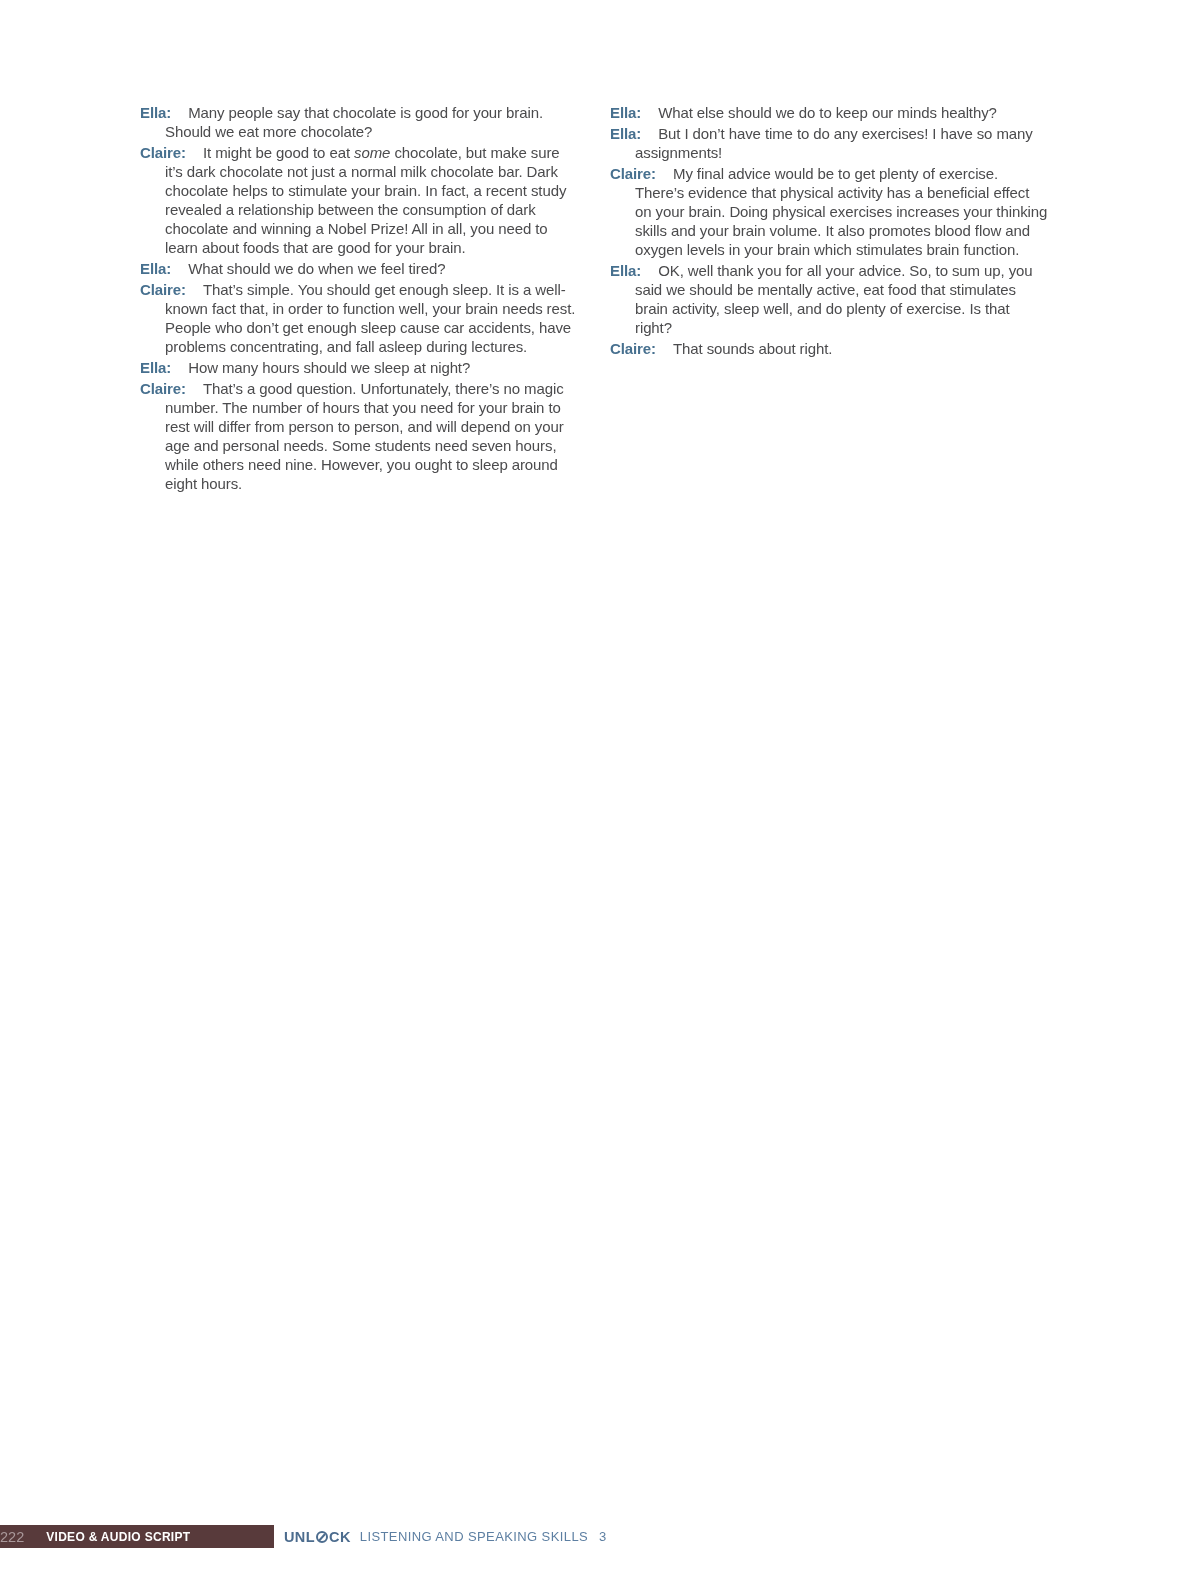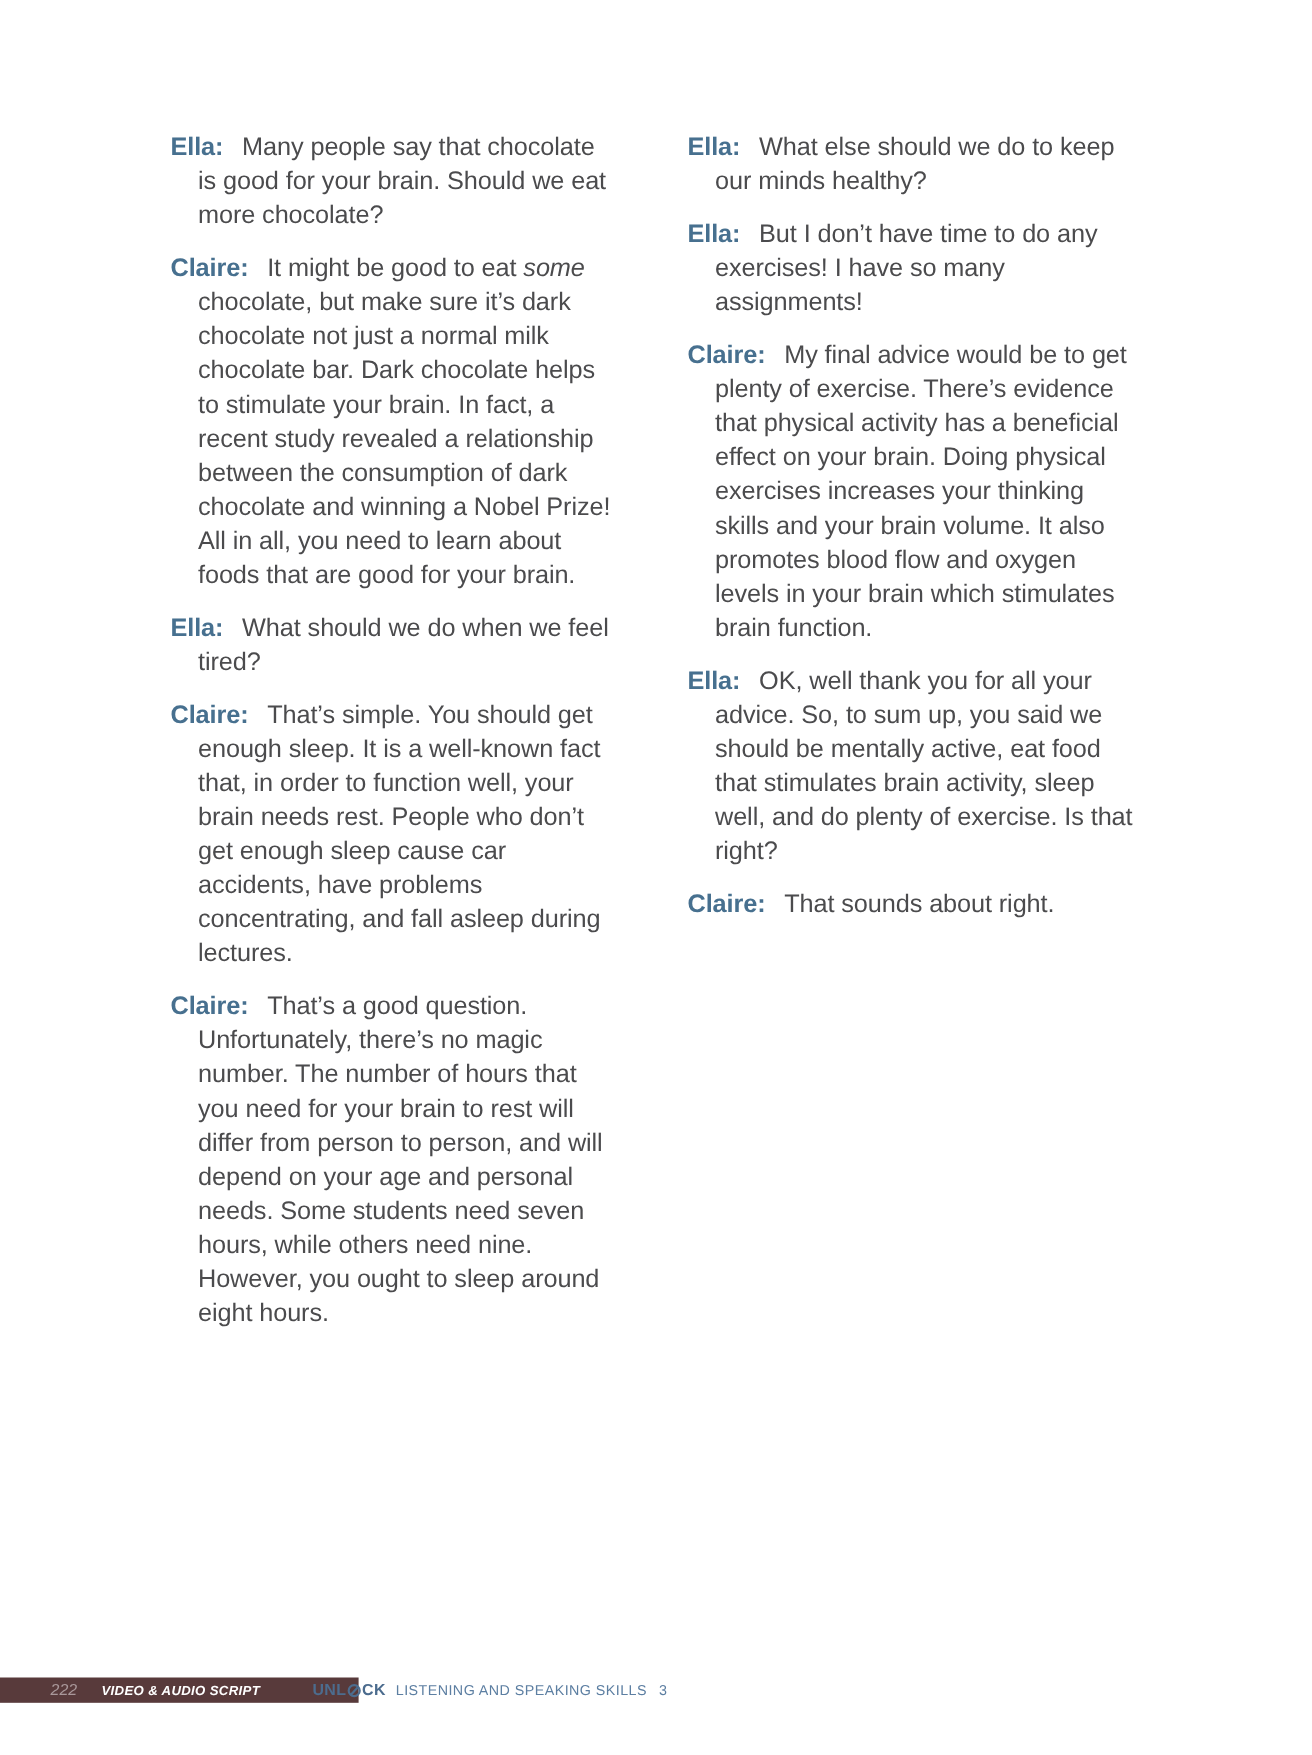--- a/index.html
+++ b/index.html
@@ -21,46 +21,44 @@
   }
   .columns{
     position:absolute;
     left:138px;top:101px;
     display:grid;
     grid-template-columns:442px 442px;
     column-gap:28px;
   }
   .col{min-width:0;}
   .entry{
-    margin:17px;
+    margin:2px;
     padding-left:25px;
     text-indent:-25px;
-    font-size:23px;
-    line-height:31px;
+    font-size:15px;
+    line-height:19px;
     color:var(--body-text);
     letter-spacing:-0.1px;
   }
   .speaker{
     font-weight:bold;
     color:var(--speaker);
     margin-right:17px;
   }
   .entry em{font-style:italic;}
   
   .footer-bar{
     position:absolute;
     left:0;top:1525px;
-    width:326px;height:23px;
+    width:274px;height:23px;
     background:var(--footer-bar);
     display:flex;
     align-items:center;
     gap:22px;
-    padding-left:46px;
     box-sizing:border-box;
-    font-style:italic;
   }
   .page-number{
     color:var(--page-number);
     font-size:14.5px;
   }
   .section-label{
     color:var(--section-label);
     font-weight:bold;
     font-size:12px;
     letter-spacing:0.3px;
@@ -112,20 +110,21 @@
 </style>
 </head>
 <body>
 
 <main class="columns">
   <section class="col">
       <p class="entry"><span class="speaker">Ella:</span><span>Many people say that chocolate is good for your brain. Should we eat more chocolate?</span></p>
       <p class="entry"><span class="speaker">Claire:</span><span>It might be good to eat </span><em>some</em><span> chocolate, but make sure it’s dark chocolate not just a normal milk chocolate bar. Dark chocolate helps to stimulate your brain. In fact, a recent study revealed a relationship between the consumption of dark chocolate and winning a Nobel Prize! All in all, you need to learn about foods that are good for your brain.</span></p>
       <p class="entry"><span class="speaker">Ella:</span><span>What should we do when we feel tired?</span></p>
       <p class="entry"><span class="speaker">Claire:</span><span>That’s simple. You should get enough sleep. It is a well-known fact that, in order to function well, your brain needs rest. People who don’t get enough sleep cause car accidents, have problems concentrating, and fall asleep during lectures.</span></p>
+      <p class="entry"><span class="speaker">Ella:</span><span>How many hours should we sleep at night?</span></p>
       <p class="entry"><span class="speaker">Claire:</span><span>That’s a good question. Unfortunately, there’s no magic number. The number of hours that you need for your brain to rest will differ from person to person, and will depend on your age and personal needs. Some students need seven hours, while others need nine. However, you ought to sleep around eight hours.</span></p>
     </section>
   <section class="col">
       <p class="entry"><span class="speaker">Ella:</span><span>What else should we do to keep our minds healthy?</span></p>
       <p class="entry"><span class="speaker">Ella:</span><span>But I don’t have time to do any exercises! I have so many assignments!</span></p>
       <p class="entry"><span class="speaker">Claire:</span><span>My final advice would be to get plenty of exercise. There’s evidence that physical activity has a beneficial effect on your brain. Doing physical exercises increases your thinking skills and your brain volume. It also promotes blood flow and oxygen levels in your brain which stimulates brain function.</span></p>
       <p class="entry"><span class="speaker">Ella:</span><span>OK, well thank you for all your advice. So, to sum up, you said we should be mentally active, eat food that stimulates brain activity, sleep well, and do plenty of exercise. Is that right?</span></p>
       <p class="entry"><span class="speaker">Claire:</span><span>That sounds about right.</span></p>
     </section>
 </main>

